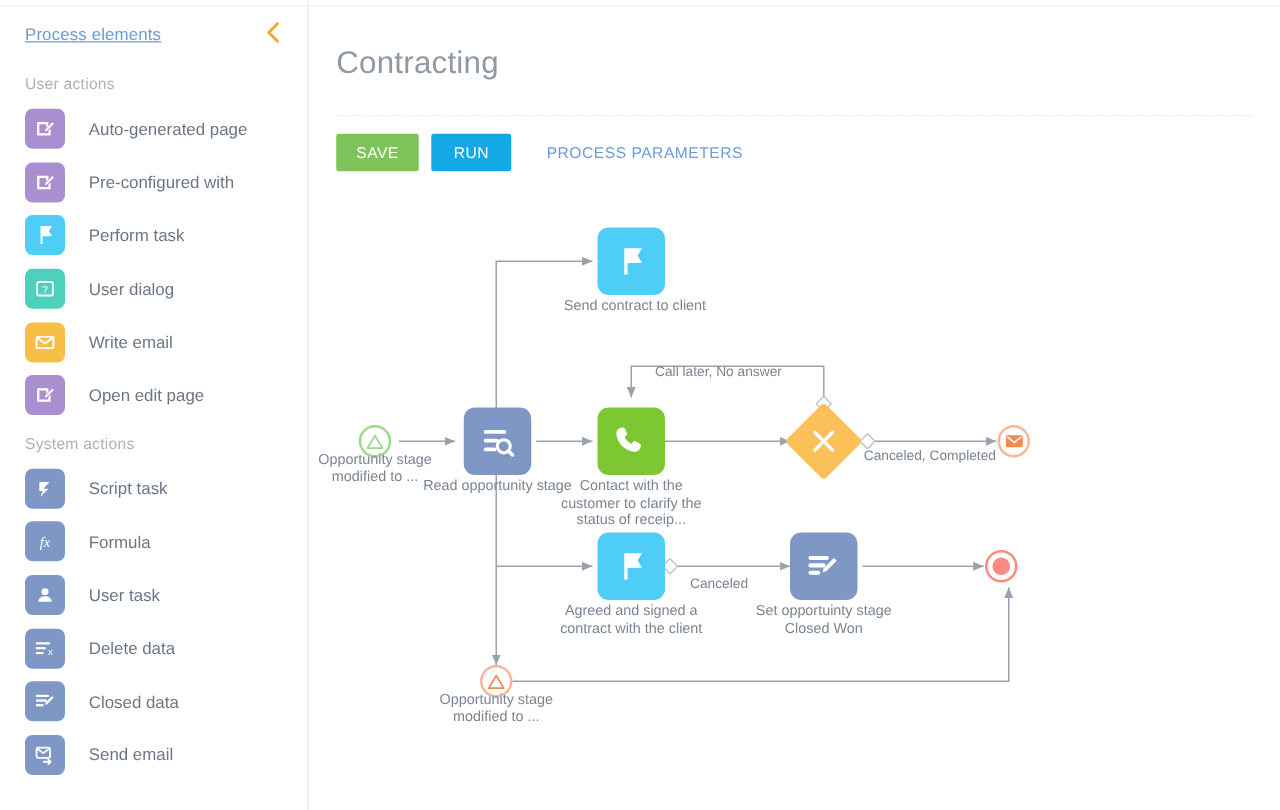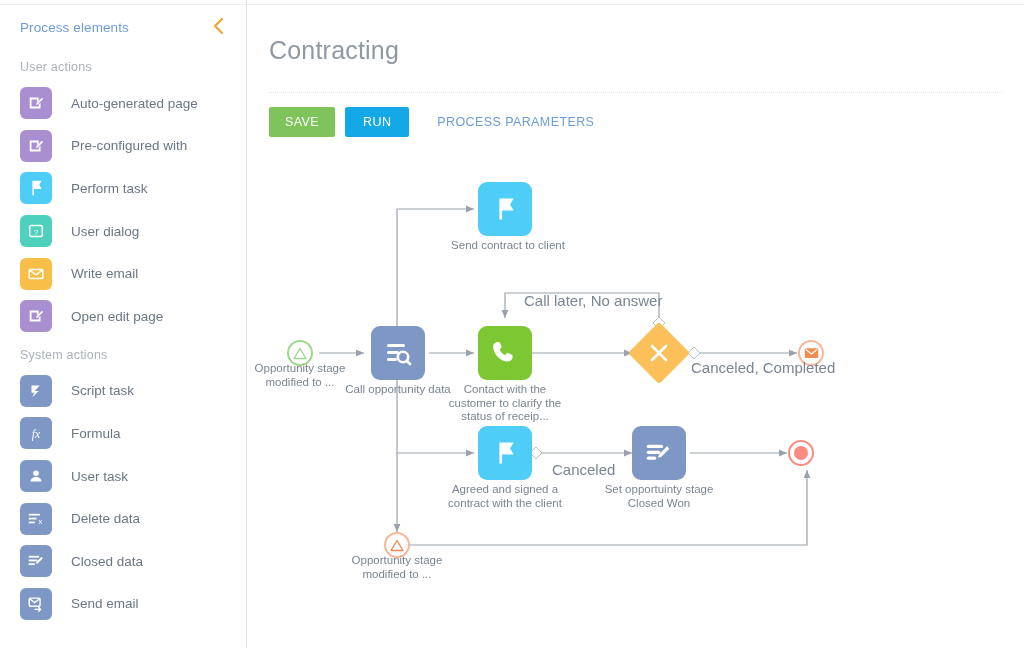--- a/index.html
+++ b/index.html
@@ -43,20 +43,21 @@
     height: 45px;
     display: flex;
     align-items: center;
     padding: 0 16px 0 20px;
     justify-content: space-between;
   }
   .sidebar-title {
     color: #6d9bd8;
     font-size: 13.5px;
     letter-spacing: .1px;
+    text-decoration: underline;
   }
   .collapse-btn {
     color: #f2a73b;
     font-size: 19px;
     line-height: 1;
     cursor: pointer;
     padding: 2px 6px;
     font-weight: 600;
   }
   .group-label {
@@ -166,21 +167,21 @@
   .node-label {
     position: absolute;
     text-align: center;
     font-size: 11.5px;
     line-height: 13.5px;
     color: #7a8592;
     width: 124px;
   }
   .edge-label {
     position: absolute;
-    font-size: 15px;
+    font-size: 11px;
     color: #7a8592;
     white-space: nowrap;
   }
   .ev {
     position: absolute;
     width: 26px;
     height: 26px;
     border-radius: 50%;
     box-sizing: border-box;
     display: flex;
@@ -421,21 +422,21 @@
 
       <div class="node" style="left:124px; top:216px; background:#7e97c4;">
         <svg width="30" height="30" viewBox="0 0 30 30">
           <rect x="4" y="6" width="18" height="3" rx="1.5" fill="#fff"></rect>
           <rect x="4" y="13" width="12" height="3" rx="1.5" fill="#fff"></rect>
           <rect x="4" y="20" width="10" height="3" rx="1.5" fill="#fff"></rect>
           <circle cx="20" cy="19" r="5.2" fill="none" stroke="#fff" stroke-width="2.6"></circle>
           <line x1="24" y1="23" x2="27" y2="26" stroke="#fff" stroke-width="2.8" stroke-linecap="round"></line>
         </svg>
       </div>
-      <div class="node-label" style="left:89px; top:273px;">Call opportunity data</div>
+      <div class="node-label" style="left:89px; top:273px;">Read opportunity stage</div>
 
       <div class="node" style="left:231px; top:72px; background:#4ecdf7;">
         <svg width="28" height="28" viewBox="0 0 20 20">
           <path d="M6 2.5v15h1.9V11h8.3l-2.6-4.3 2.6-4.2z" fill="#fff"></path>
         </svg>
       </div>
       <div class="node-label" style="left:199px; top:129px;">Send contract to client</div>
 
       <div class="node" style="left:231px; top:216px; background:#7dc832;">
         <svg width="30" height="30" viewBox="0 0 24 24">

